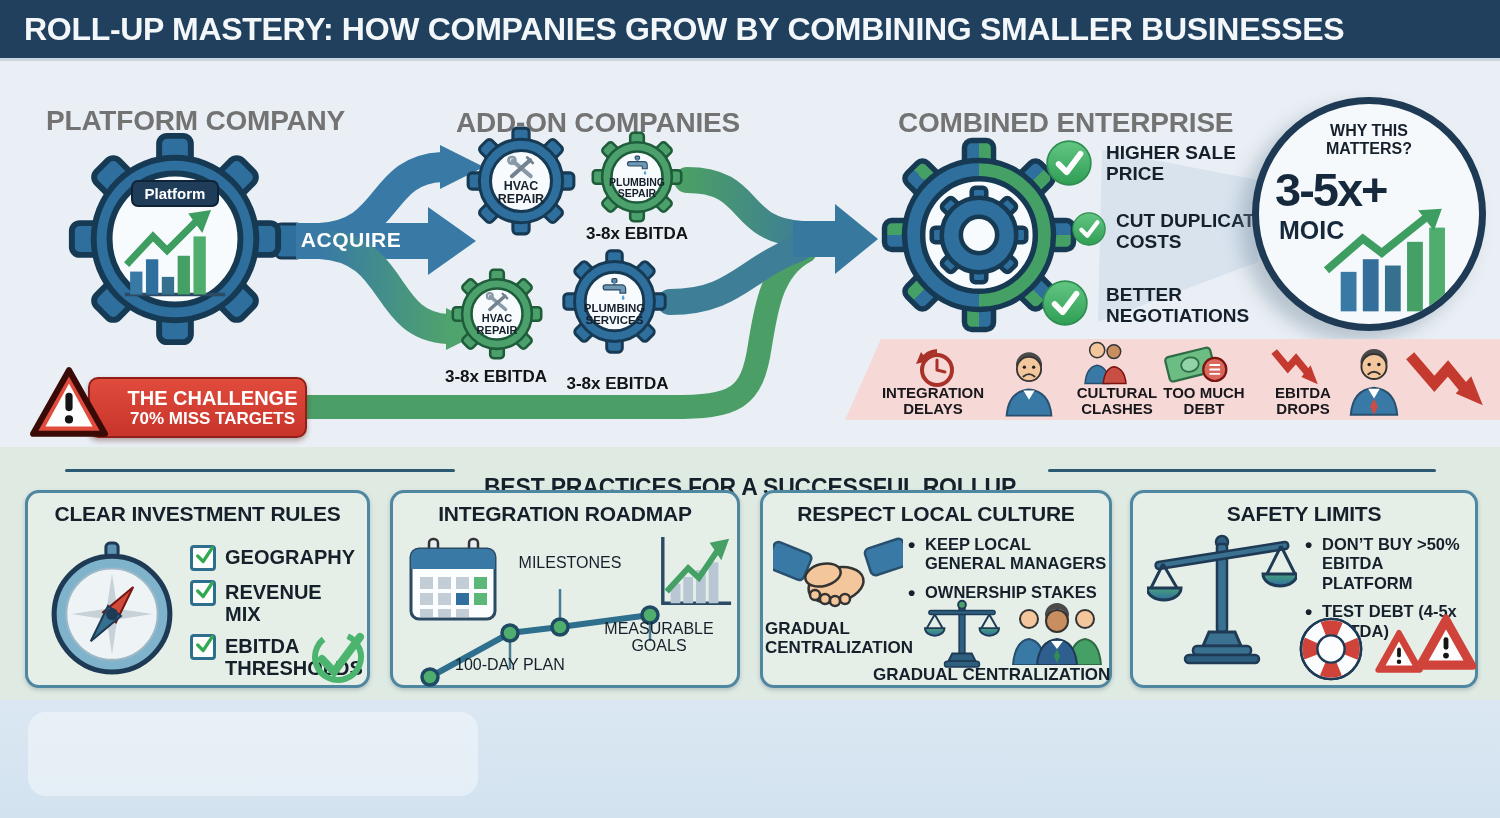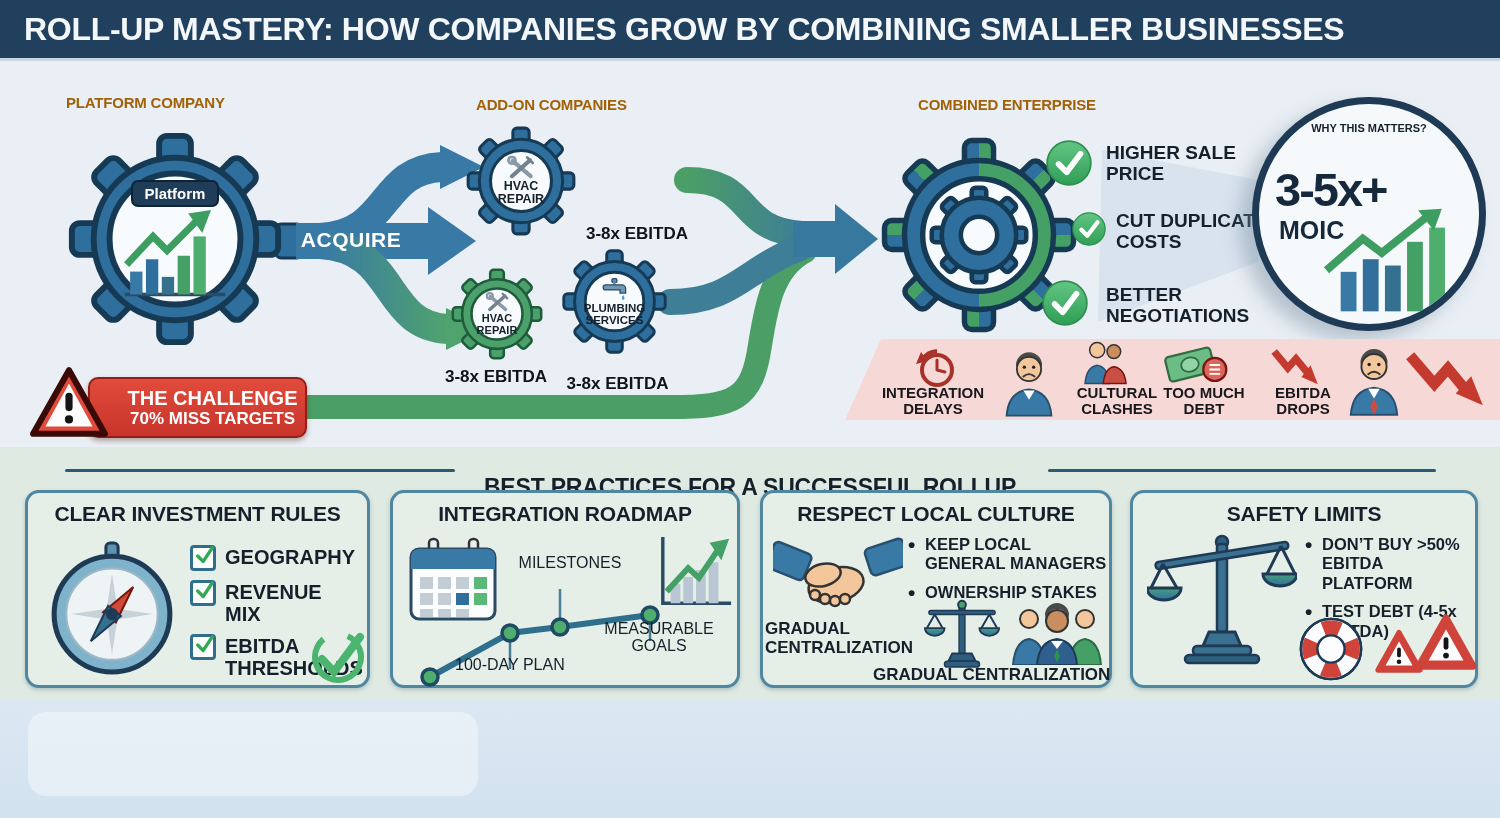--- a/index.html
+++ b/index.html
@@ -4,37 +4,37 @@
 <style>
   html,body{margin:0;padding:0;background:#ffffff;}
   .stage{position:relative;width:1500px;height:818px;overflow:hidden;
          font-family:"Liberation Sans","DejaVu Sans",sans-serif;background:#e9eff4;}
   .abs{position:absolute;}
   
   .titlebar{position:absolute;left:0;top:0;width:1500px;height:58px;background:#20405d;
             border-bottom:3px solid #c9d5df;display:flex;align-items:center;}
   .titlebar h1{color:#f4f7fa;font-size:32px;font-weight:700;margin:0 0 0 24px;white-space:nowrap;letter-spacing:-0.3px;}
   
-  .sec-h{position:absolute;font-size:15px;font-weight:700;color:#a16207;letter-spacing:-0.2px;white-space:nowrap;margin-left:20px;}
+  .sec-h{position:absolute;font-size:28px;font-weight:700;color:#737373;letter-spacing:-0.2px;white-space:nowrap;}
   
   .gear{position:absolute;}
   .gear svg.gwrap{width:100%;height:100%;display:block;}
   .gear-core{position:absolute;left:50%;top:50%;transform:translate(-50%,-50%);
              display:flex;flex-direction:column;align-items:center;justify-content:center;text-align:center;}
   .gear-label{font-weight:700;color:#15202b;line-height:1.05;}
   .badge{background:#1f3c58;color:#fff;font-size:15px;font-weight:700;padding:3px 12px;
          border-radius:7px;border:2px solid #0f2338;margin-bottom:3px;}
   .ebitda{position:absolute;font-size:17px;font-weight:700;color:#101418;text-align:center;white-space:nowrap;}
   .acquire{position:absolute;color:#fff;font-size:21px;font-weight:700;letter-spacing:.5px;text-align:center;}
   
   .benefit-txt{position:absolute;font-size:19px;font-weight:700;color:#15202b;line-height:1.12;}
   
   .why{position:absolute;width:220px;height:220px;border-radius:50%;background:#f6f9fc;
        border:7px solid #1e3a55;box-shadow:-12px 10px 18px rgba(120,140,160,.45);overflow:hidden;}
-  .why-h{position:absolute;left:30px;top:18px;width:160px;text-align:center;font-size:11px;font-weight:700;color:#15202b;line-height:1.1;}
+  .why-h{position:absolute;left:30px;top:18px;width:160px;text-align:center;font-size:16px;font-weight:700;color:#15202b;line-height:1.1;}
   .why-mult{position:absolute;left:16px;top:58px;font-size:47px;font-weight:700;color:#16293c;letter-spacing:-2px;}
   .why-metric{position:absolute;left:20px;top:112px;font-size:25px;font-weight:700;color:#16293c;}
   
   .challenge{position:absolute;left:88px;top:377px;width:219px;height:61px;border-radius:10px;
              background:linear-gradient(#e04b3c,#c8342a);border:2px solid #8f1f18;
              display:flex;flex-direction:column;align-items:center;justify-content:center;
              padding-left:30px;box-sizing:border-box;box-shadow:0 3px 5px rgba(80,20,15,.35);}
   .challenge .l1{color:#fff;font-size:20px;font-weight:700;line-height:1.1;}
   .challenge .l2{color:#fff;font-size:17px;font-weight:700;line-height:1.15;}
   
@@ -166,20 +166,35 @@
           <path d="M8,8 L34,30" stroke="#8a9aa8" stroke-width="6"></path>
           <circle cx="7" cy="7" r="5" fill="none" stroke="#8a9aa8" stroke-width="4"></circle>
           <path d="M33,7 L7,30" stroke="#72838f" stroke-width="6"></path>
           <path d="M29,3 l8,8" stroke="#72838f" stroke-width="4"></path>
         </g>
       </svg>
       <span class="gear-label" style="font-size:12.5px;">HVAC REPAIR</span>
     </div>
   </div>
 
+  <div class="gear" style="left:586px;top:126px;width:102px;height:102px;">
+    <svg class="gwrap" viewBox="-10 -10 120 120">
+      <use href="#gear8" fill="#4ba06c" stroke="#1e5c3a" stroke-width="3"></use>
+      <circle cx="50" cy="50" r="30" fill="#f8fbfd" stroke="#1e5c3a" stroke-width="3"></circle>
+    </svg>
+    <div class="gear-core" style="width:66%;">
+      <svg width="26" height="22" viewBox="0 0 44 40">
+        <rect x="18" y="2" width="8" height="6" rx="2" fill="#5f93b4" stroke="#2b4a63" stroke-width="2"></rect>
+        <rect x="20" y="7" width="4" height="5" fill="#5f93b4"></rect>
+        <path d="M8,12 h26 a6,6 0 0 1 6,6 v7 h-9 v-5 h-23 a4,4 0 0 1 0,-8 z" fill="#6f98b5" stroke="#2b4a63" stroke-width="2"></path>
+        <path d="M36,28 c3,4 3,7 0,8 c-3,-1 -3,-4 0,-8 z" fill="#4aa3d8"></path>
+      </svg>
+      <span class="gear-label" style="font-size:10.5px;">PLUMBING SEPAIR</span>
+    </div>
+  </div>
 
   <div class="gear" style="left:446px;top:263px;width:102px;height:102px;">
     <svg class="gwrap" viewBox="-10 -10 120 120">
       <use href="#gear8" fill="#4ba06c" stroke="#1e5c3a" stroke-width="3"></use>
       <circle cx="50" cy="50" r="30" fill="#f8fbfd" stroke="#1e5c3a" stroke-width="3"></circle>
     </svg>
     <div class="gear-core" style="width:64%;">
       <svg width="24" height="21" viewBox="0 0 40 36">
         <g stroke-linecap="round">
           <path d="M8,8 L34,30" stroke="#8a9aa8" stroke-width="6"></path>

